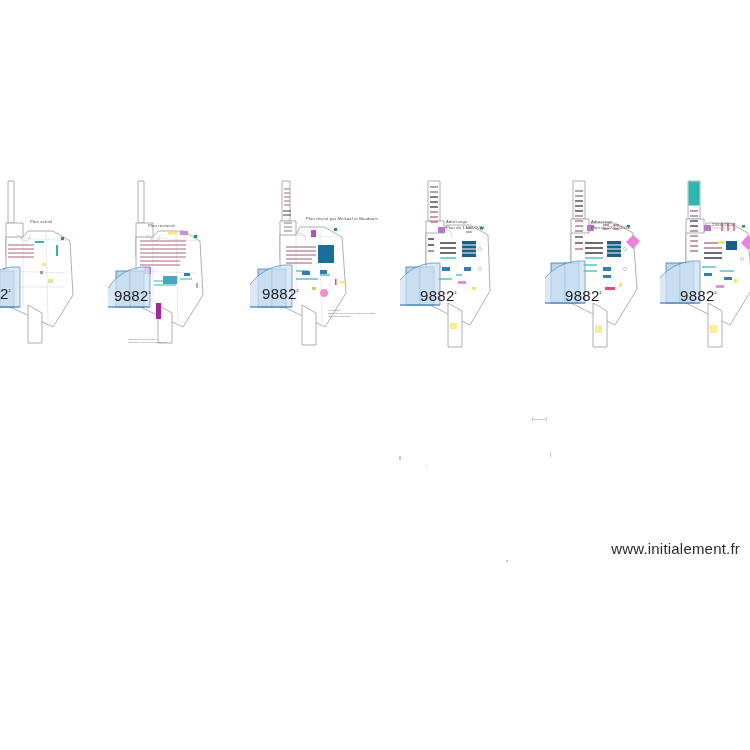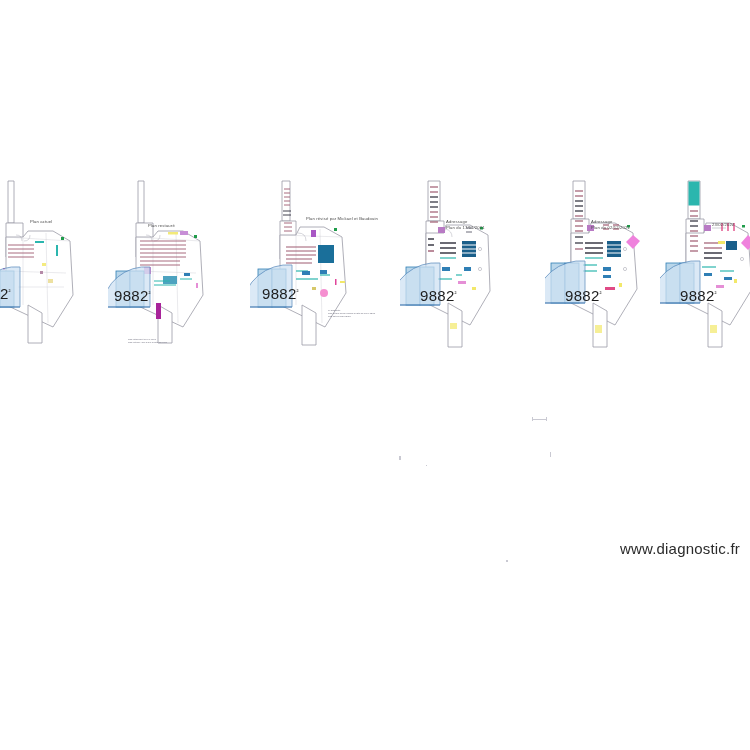--- a/index.html
+++ b/index.html
@@ -457,15 +457,15 @@
   </div>
 
   <div class="stray" style="left:533px; top:419px; width:14px; height:1px;"></div>
   <div class="stray" style="left:532px; top:417px; width:1px; height:4px;"></div>
   <div class="stray" style="left:546px; top:417px; width:1px; height:4px;"></div>
   <div class="stray" style="left:550px; top:452px; width:1px; height:5px;"></div>
   <div class="stray" style="left:399px; top:456px; width:2px; height:4px;"></div>
   <div class="stray" style="left:506px; top:560px; width:2px; height:2px;"></div>
   <div class="stray" style="left:426px; top:465px; width:1px; height:1px;"></div>
 
-  <div class="watermark">www.diagnostic.fr</div>
+  <div class="watermark">www.initialement.fr</div>
 
 </div>
 
 </body></html>

